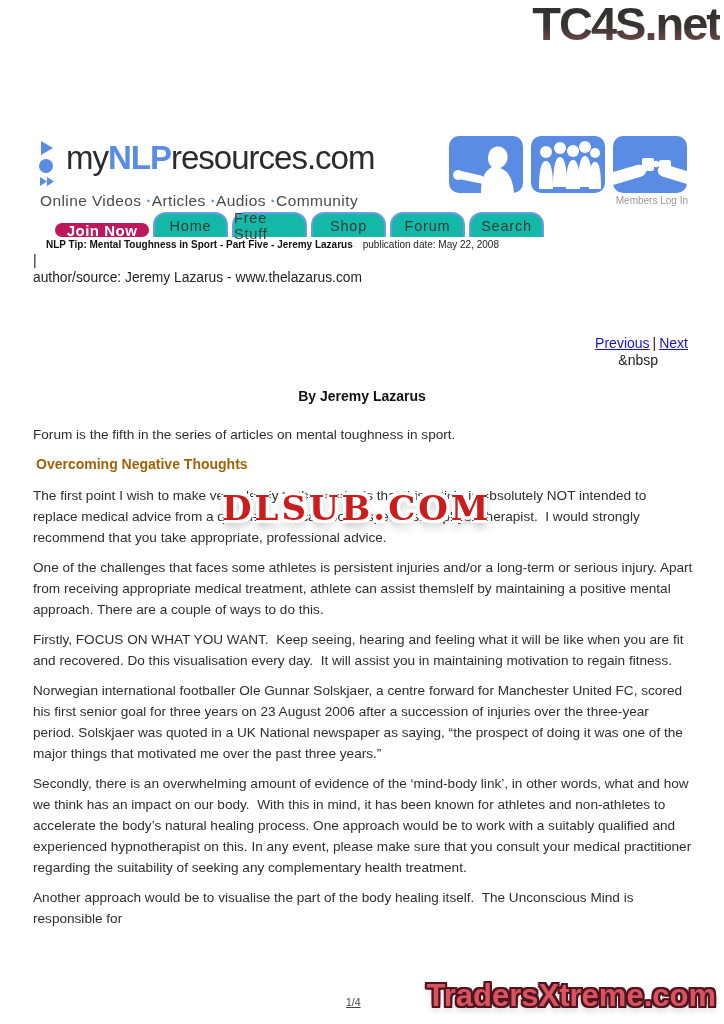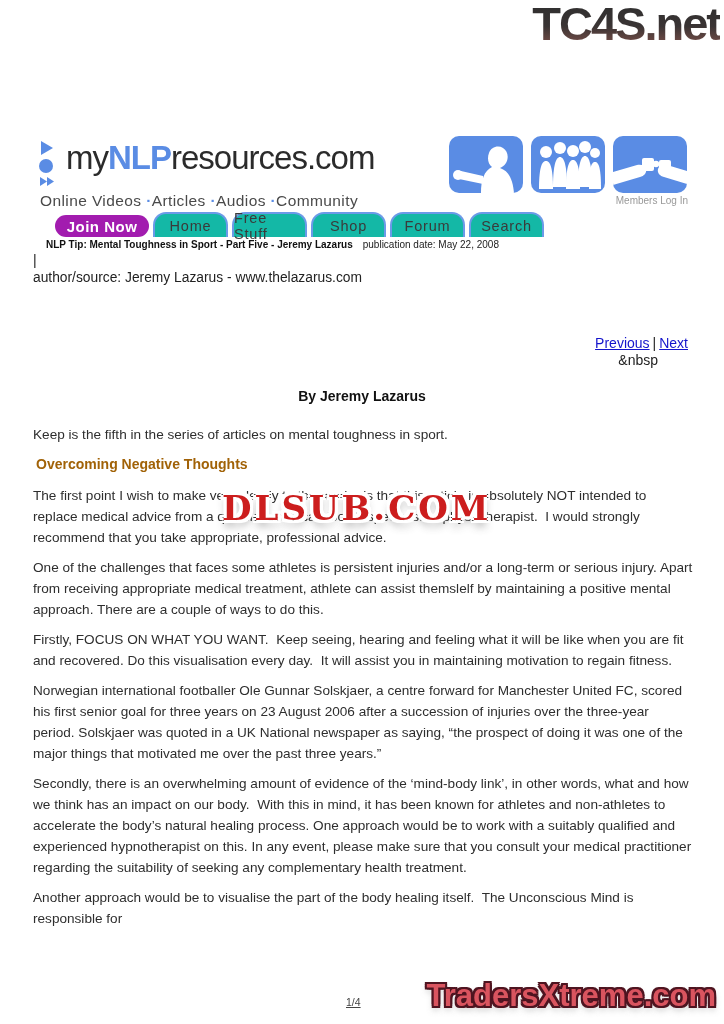--- a/index.html
+++ b/index.html
@@ -57,21 +57,21 @@
     width: 74px; height: 57px; background: #5a8ce4;
     border-radius: 10px; overflow: hidden; cursor: pointer; flex: none;
   }
   .members-login {
     text-align: right; font-size: 10px; color: #999; margin-top: 2px; cursor: pointer;
   }
 
   
   .nav { margin: 1px 0 0 55px; display: flex; gap: 4px; align-items: flex-end; }
   .join-tab {
-    width: 94px; height: 22px; background: #a21caf; color: #fff;
+    width: 94px; height: 14px; background: #be185d; color: #fff;
     border-radius: 12px; font-size: 15px; font-weight: bold; letter-spacing: .5px;
     display: flex; align-items: center; justify-content: center; cursor: pointer;
   }
   .tab {
     width: 75px; height: 25px;
     border: 2px solid #6b9ae8; border-bottom: none;
     border-radius: 13px 13px 0 0; background: #14b8a6;
     font-size: 14.5px; color: #3a3a3a; letter-spacing: .8px;
     display: flex; align-items: center; justify-content: center; cursor: pointer;
   }
@@ -190,21 +190,21 @@
   <div class="pager" data-name="pager">
     <div>
       <a data-name="previous-link">Previous</a><span class="sep" data-name="pager-separator">|</span><a data-name="next-link">Next</a>
     </div>
     <div class="nbsp-line" data-name="nbsp-text">&amp;nbsp</div>
   </div>
 
   <div class="byline" data-name="article-byline">By Jeremy Lazarus</div>
 
   <div class="article" data-name="article-body">
-    <p data-name="article-paragraph">Keep is the fifth in the series of articles on mental toughness in sport.</p>
+    <p data-name="article-paragraph">Forum is the fifth in the series of articles on mental toughness in sport.</p>
     <div class="section-heading" data-name="section-heading">Overcoming Negative Thoughts</div>
     <p data-name="article-paragraph">The first point I wish to make very clearly to the reader is that this article is absolutely NOT intended to replace medical advice from a qualified medical doctor, specialist or physiotherapist.  I would strongly recommend that you take appropriate, professional advice.</p>
     <p data-name="article-paragraph">One of the challenges that faces some athletes is persistent injuries and/or a long-term or serious injury. Apart from receiving appropriate medical treatment, athlete can assist themslelf by maintaining a positive mental approach. There are a couple of ways to do this.</p>
     <p data-name="article-paragraph">Firstly, FOCUS ON WHAT YOU WANT.  Keep seeing, hearing and feeling what it will be like when you are fit and recovered. Do this visualisation every day.  It will assist you in maintaining motivation to regain fitness.</p>
     <p data-name="article-paragraph">Norwegian international footballer Ole Gunnar Solskjaer, a centre forward for Manchester United FC, scored his first senior goal for three years on 23 August 2006 after a succession of injuries over the three-year period. Solskjaer was quoted in a UK National newspaper as saying, “the prospect of doing it was one of the major things that motivated me over the past three years.”</p>
     <p data-name="article-paragraph">Secondly, there is an overwhelming amount of evidence of the ‘mind-body link’, in other words, what and how we think has an impact on our body.  With this in mind, it has been known for athletes and non-athletes to accelerate the body’s natural healing process. One approach would be to work with a suitably qualified and experienced hypnotherapist on this. In any event, please make sure that you consult your medical practitioner regarding the suitability of seeking any complementary health treatment.</p>
     <p data-name="article-paragraph">Another approach would be to visualise the part of the body healing itself.  The Unconscious Mind is responsible for</p>
   </div>
 
   <div class="dlsub" data-name="dlsub-watermark">DLSUB.COM</div>

